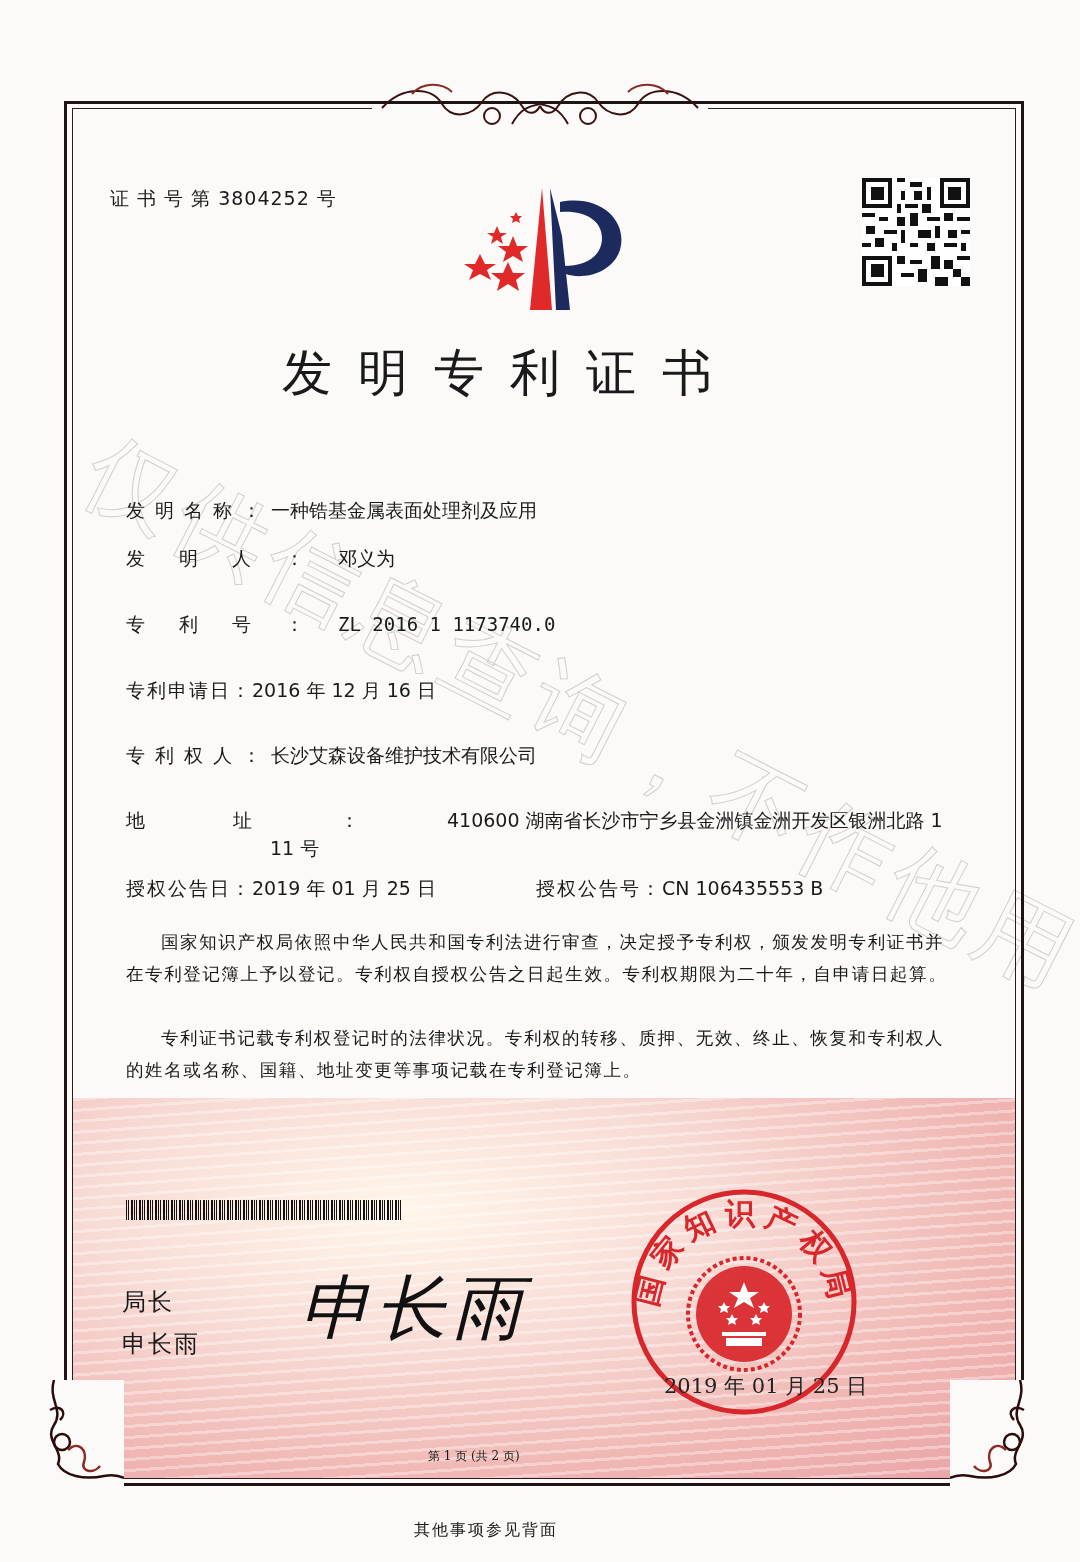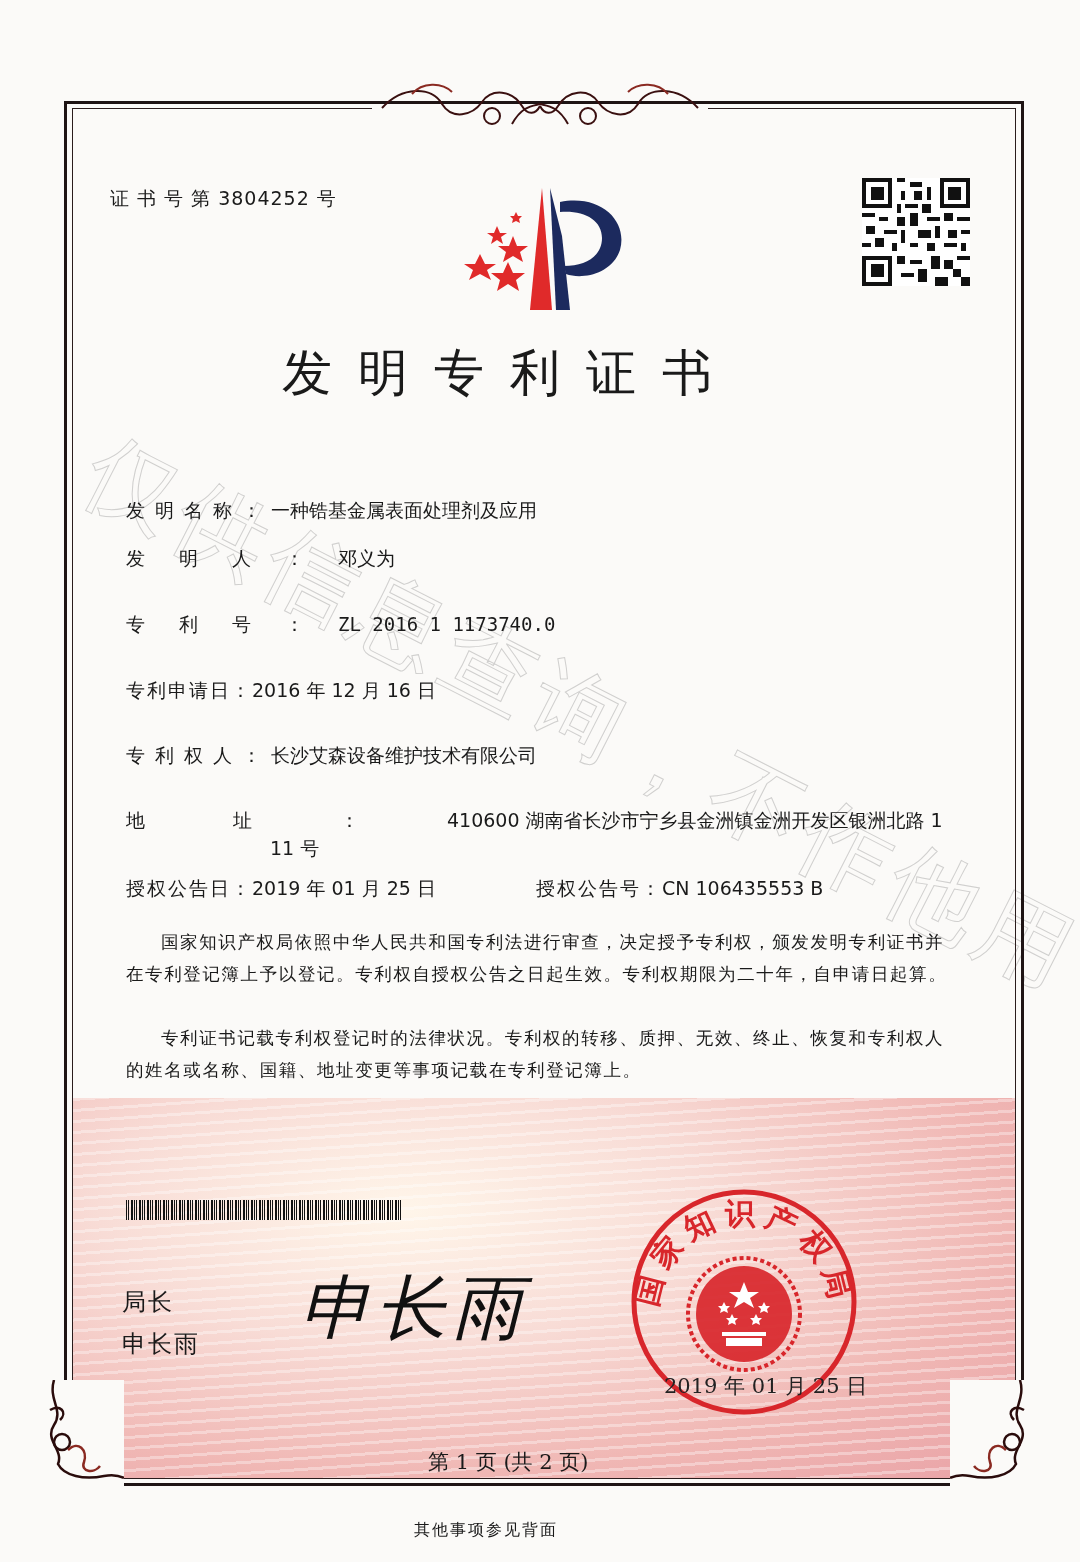--- a/index.html
+++ b/index.html
@@ -65,21 +65,21 @@
   .signature {
     position: absolute; left: 300px; top: 1262px; font-size: 70px;
     font-family: "DejaVu Serif", serif; font-style: italic; letter-spacing: 6px; color: #111;
   }
   .seal { position: absolute; left: 628px; top: 1186px; width: 232px; height: 232px; }
   .seal-date {
     position: absolute; left: 664px; top: 1372px; font-size: 21px; color: #222;
     font-family: "DejaVu Serif", serif;
   }
   .page-no {
-    position: absolute; left: 428px; top: 1448px; font-size: 21px; font-family: "DejaVu Serif", serif;
+    position: absolute; left: 428px; top: 1448px; font-size: 12px; font-family: "DejaVu Serif", serif;
   }
   .back-note {
     position: absolute; left: 414px; top: 1520px; font-size: 16px; letter-spacing: 2px;
     font-family: Liberation Mono, monospace;
   }
   .watermark {
     position: absolute; left: 90px; top: 650px; width: 1100px;
     font-size: 92px; color: rgba(150,150,150,0.22);
     transform: rotate(27deg); transform-origin: 0 0;
     letter-spacing: 8px; white-space: nowrap; pointer-events: none;

